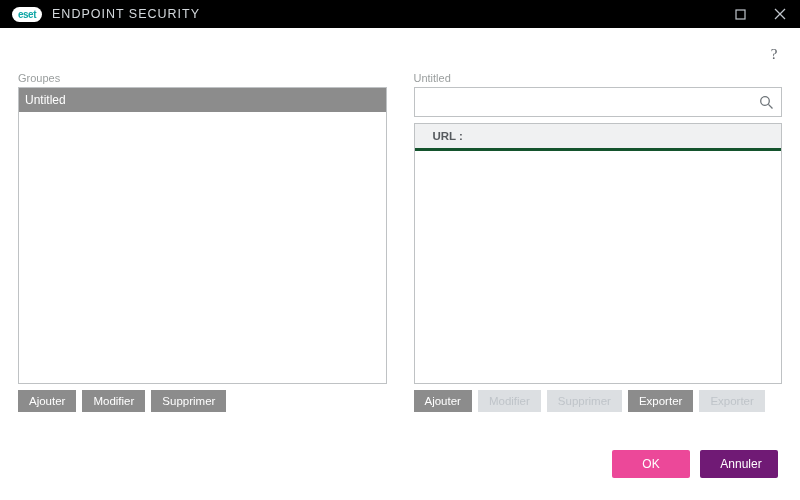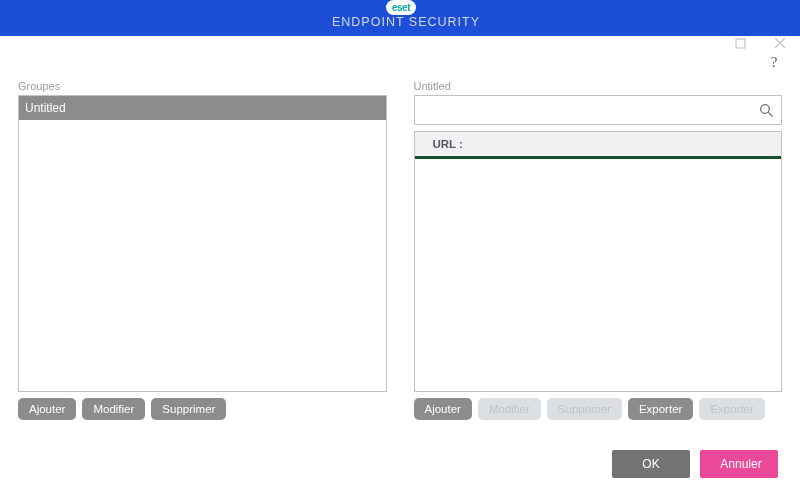--- a/index.html
+++ b/index.html
@@ -1,50 +1,50 @@
 <!DOCTYPE html>
 <html><head>
 <meta charset="utf-8">
 <style>
   * { box-sizing: border-box; margin: 0; padding: 0; }
   body { font-family: Verdana, "Segoe UI", Arial, sans-serif; font-size: 12px; color: #2e2e2e; background: #fff; width: 800px; height: 500px; overflow: hidden; position: relative; }
   
-  .titlebar { height: 36px; background: #1d4ed8; color: #fff; display: flex; align-items: center; padding: 0 0 0 12px; flex-direction: column; }
+  .titlebar { height: 28px; background: #000000; color: #fff; display: flex; align-items: center; padding: 0 0 0 12px; }
   .logo { background: #fff; color: #10a5a5; font-weight: 900; font-size: 10px; padding: 2px 6px; border-radius: 8px; margin-right: 10px; letter-spacing: -0.5px; }
   .app-title { font-size: 12.5px; letter-spacing: 1px; color: #d3d8dc; font-weight: 400; }
   .window-controls { margin-left: auto; display: flex; }
   .win-btn { width: 40px; height: 28px; display: flex; align-items: center; justify-content: center; cursor: pointer; }
   .win-btn svg { stroke: #c0c6cc; fill: none; }
   
   .header-row { display: flex; align-items: center; padding: 18px 18px 10px 18px; }
   .page-title { font-size: 20px; color: #3b3f43; font-weight: 400; }
   .help-icon { margin-left: auto; color: #5a5f65; font-size: 15px; cursor: pointer; width: 16px; height: 16px; display: flex; align-items: center; justify-content: center; }
   
   .content { display: flex; gap: 27px; padding: 0 18px; align-items: center; }
   .col { flex: 1; display: flex; flex-direction: column; }
   .col-label { font-size: 11px; color: #9a9e9e; margin-bottom: 3px; }
   
   .groups-list { border: 1px solid #bfc2c4; height: 297px; background: #fff; overflow: hidden; }
   .group-row { background: #8c8c8c; color: #fff; padding: 5px 6px; font-size: 12px; }
   
   .btn-row { margin-top: 6px; display: flex; gap: 6px; }
-  .btn { background: #8c8c8c; color: #fff; border: none; padding: 5px 11px; font-size: 11.5px; border-radius: 5px; cursor: pointer; font-family: inherit; }
+  .btn { background: #8c8c8c; color: #fff; border: none; padding: 5px 11px; font-size: 11.5px; border-radius: 0; cursor: pointer; font-family: inherit; }
   .btn.disabled { background: #dcdfe2; color: #bfc4c9; cursor: not-allowed; }
   
   .url-search-wrap { border: 1px solid #bfc2c4; display: flex; align-items: center; padding: 5px 6px 5px 10px; margin-bottom: 6px; height: 30px; }
   .url-search-wrap input { border: none; outline: none; flex: 1; font-size: 12px; height: 18px; }
   .search-icon-slot { width: 18px; height: 18px; display: flex; align-items: center; justify-content: center; cursor: pointer; }
   
   .url-list { border: 1px solid #bfc2c4; height: 261px; background: #fff; }
   .url-header { background: #f0f1f2; border-bottom: 3px solid #14532d; padding: 6px 18px; font-size: 11.5px; font-weight: 700; color: #565a5e; }
   
   .footer { position: absolute; bottom: 22px; right: 22px; display: flex; gap: 10px; }
   .main-btn { min-width: 78px; padding: 7px 16px; font-size: 12px; border: none; border-radius: 2px; cursor: pointer; font-family: inherit; }
-  .ok-btn { background: #737373; color: #fff; }
-  .cancel-btn { background: #ec4899; color: #fff; padding-left: 20px; }
+  .ok-btn { background: #ec4899; color: #fff; }
+  .cancel-btn { background: #701a75; color: #fff; padding-left: 20px; }
 </style>
 </head>
 <body>
 
 <div class="titlebar">
   <span class="logo">eset</span>
   <span class="app-title">ENDPOINT SECURITY</span>
   <div class="window-controls">
     <div class="win-btn">
       <svg width="11" height="11" viewBox="0 0 11 11">

